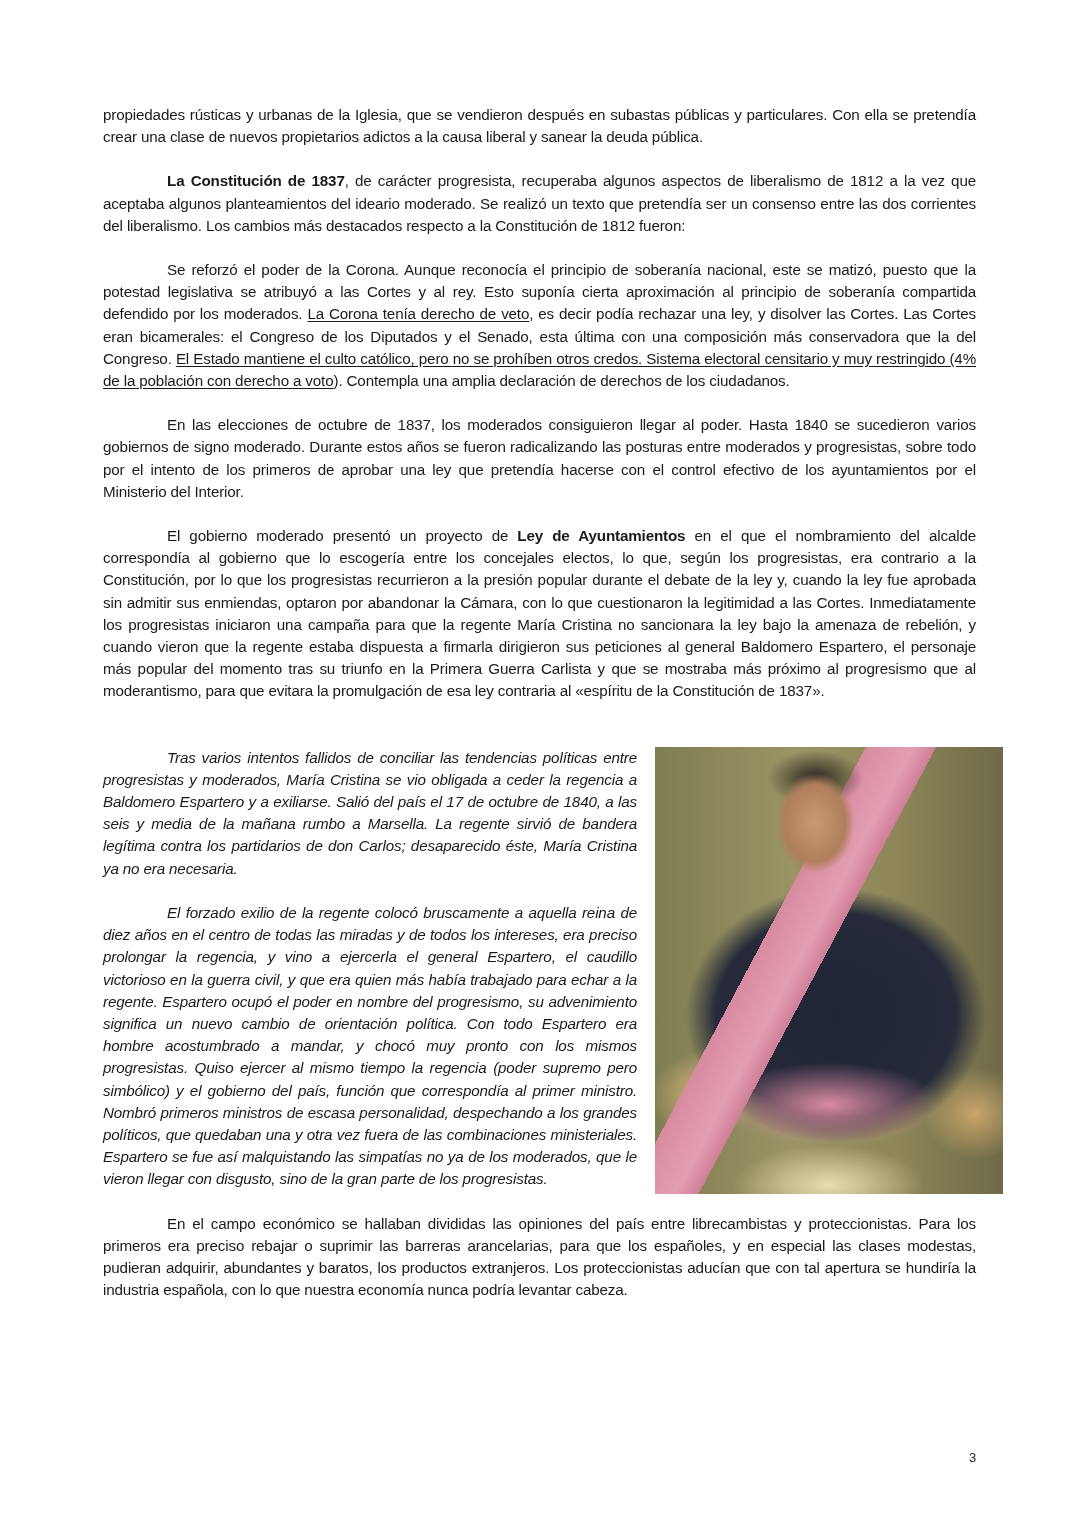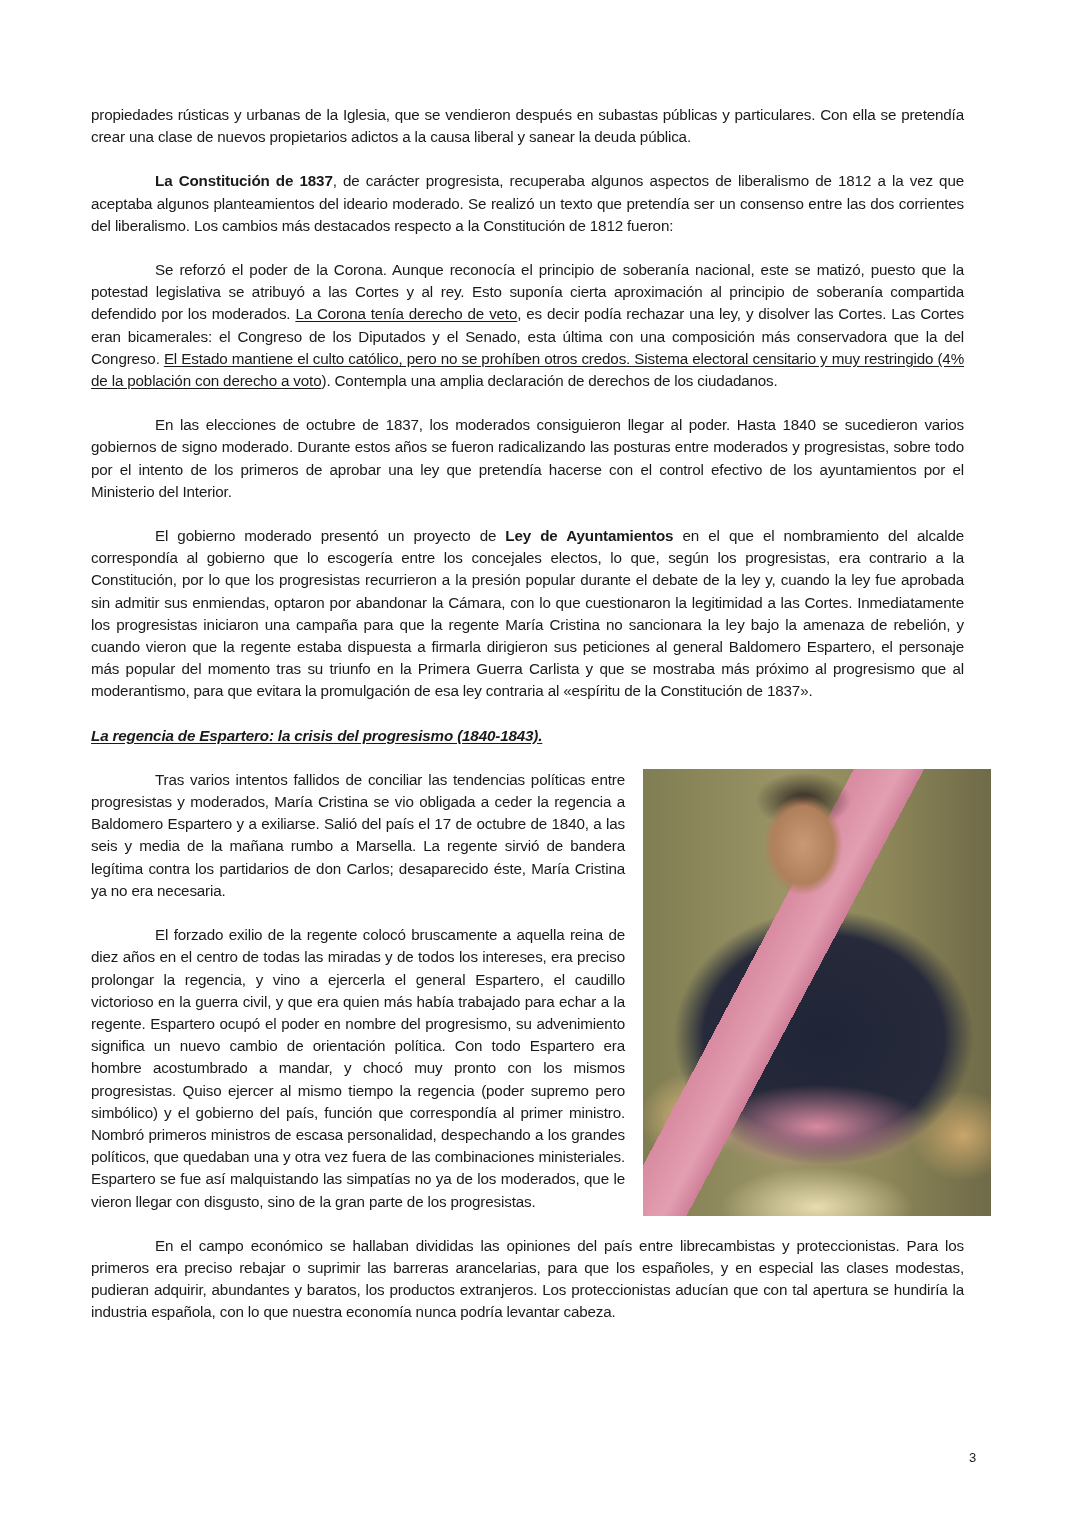--- a/index.html
+++ b/index.html
@@ -1,27 +1,27 @@
 <!DOCTYPE html>
 <html><head>
 <meta charset="utf-8">
 <style>
   html, body { margin: 0; padding: 0; background: #ffffff; }
   body { width: 1080px; height: 1527px; position: relative; overflow: hidden;
          font-family: "Liberation Sans", "DejaVu Sans", sans-serif; color: #1a1a1a; }
-  .page { position: absolute; left: 91px; top: 104px; width: 873px; }
+  .page { position: absolute; left: 103px; top: 104px; width: 873px; }
   p { margin: 0; font-size: 15.2px; line-height: 22.2px; text-align: justify; letter-spacing: -0.15px; }
   .indent { text-indent: 64px; }
   .gap { height: 22px; }
   .u { text-decoration: underline; text-underline-offset: 2px; margin-top: 42px; }
   .bi { font-weight: bold; }
   .b { font-weight: bold; }
   .heading { font-weight: bold; font-style: italic; text-decoration: underline; text-underline-offset: 2px; }
   .float-wrap { position: relative; }
-  .narrow { width: 534px; }
+  .narrow { width: 534px; font-style: italic; }
   .portrait { position: absolute; left: 552px; top: 0px; width: 348px; height: 447px;
      background:
        radial-gradient(ellipse 55px 70px at 46% 17%, #c89a74 0%, #b07f5c 55%, rgba(0,0,0,0) 72%),
        radial-gradient(ellipse 60px 35px at 46% 7%, #2b2420 0%, rgba(43,36,32,0) 80%),
        linear-gradient(118deg, rgba(0,0,0,0) 36%, #d88aa0 36%, #e39fb2 44%, #cf7f98 48%, rgba(0,0,0,0) 48%),
        radial-gradient(ellipse 160px 60px at 50% 80%, #d98aa0 0%, rgba(217,138,160,0) 70%),
        radial-gradient(ellipse 200px 170px at 52% 60%, #1f2437 0%, #262a3a 60%, rgba(38,42,58,0) 75%),
        radial-gradient(ellipse 70px 60px at 14% 78%, #d8b47a 0%, rgba(216,180,122,0) 75%),
        radial-gradient(ellipse 70px 60px at 92% 82%, #c9a56a 0%, rgba(201,165,106,0) 75%),
        radial-gradient(ellipse 120px 50px at 50% 98%, #e8dcb0 0%, rgba(232,220,176,0) 80%),
@@ -47,21 +47,20 @@
   <div class="gap"></div>
 
   <p class="indent">En las elecciones de octubre de 1837, los moderados consiguieron llegar al poder. Hasta 1840 se sucedieron varios gobiernos de signo moderado. Durante estos años se fueron radicalizando las posturas entre moderados y progresistas, sobre todo por el intento de los primeros de aprobar una ley que pretendía hacerse con el control efectivo de los ayuntamientos por el Ministerio del Interior.</p>
 
   <div class="gap"></div>
 
   <p class="indent"><span>El gobierno moderado presentó un proyecto de </span><span class="b">Ley de Ayuntamientos</span><span> en el que el nombramiento del alcalde correspondía al gobierno que lo escogería entre los concejales electos, lo que, según los progresistas, era contrario a la Constitución, por lo que los progresistas recurrieron a la presión popular durante el debate de la ley y, cuando la ley fue aprobada sin admitir sus enmiendas, optaron por abandonar la Cámara, con lo que cuestionaron la legitimidad a las Cortes. Inmediatamente los progresistas iniciaron una campaña para que la regente María Cristina no sancionara la ley bajo la amenaza de rebelión, y cuando vieron que la regente estaba dispuesta a firmarla dirigieron sus peticiones al general Baldomero Espartero, el personaje más popular del momento tras su triunfo en la Primera Guerra Carlista y que se mostraba más próximo al progresismo que al moderantismo, para que evitara la promulgación de esa ley contraria al «espíritu de la Constitución de 1837».</span></p>
 
   <div class="gap"></div>
 
-  <p class="heading">La regencia de Espartero: la crisis del progresismo (1840-1843).</p>
 
   <div class="gap"></div>
 
   <div class="float-wrap">
     <div class="portrait" title="Portrait painting of General Baldomero Espartero in dark blue uniform with gold embroidery and pink sash"></div>
     <div class="narrow">
       <p class="indent">Tras varios intentos fallidos de conciliar las tendencias políticas entre progresistas y moderados, María Cristina se vio obligada a ceder la regencia a Baldomero Espartero y a exiliarse. Salió del país el 17 de octubre de 1840, a las seis y media de la mañana rumbo a Marsella. La regente sirvió de bandera legítima contra los partidarios de don Carlos; desaparecido éste, María Cristina ya no era necesaria.</p>
       <div class="gap"></div>
       <p class="indent">El forzado exilio de la regente colocó bruscamente a aquella reina de diez años en el centro de todas las miradas y de todos los intereses, era preciso prolongar la regencia, y vino a ejercerla el general Espartero, el caudillo victorioso en la guerra civil, y que era quien más había trabajado para echar a la regente. Espartero ocupó el poder en nombre del progresismo, su advenimiento significa un nuevo cambio de orientación política. Con todo Espartero era hombre acostumbrado a mandar, y chocó muy pronto con los mismos progresistas. Quiso ejercer al mismo tiempo la regencia (poder supremo pero simbólico) y el gobierno del país, función que correspondía al primer ministro. Nombró primeros ministros de escasa personalidad, despechando a los grandes políticos, que quedaban una y otra vez fuera de las combinaciones ministeriales. Espartero se fue así malquistando las simpatías no ya de los moderados, que le vieron llegar con disgusto, sino de la gran parte de los progresistas.</p>
     </div>

